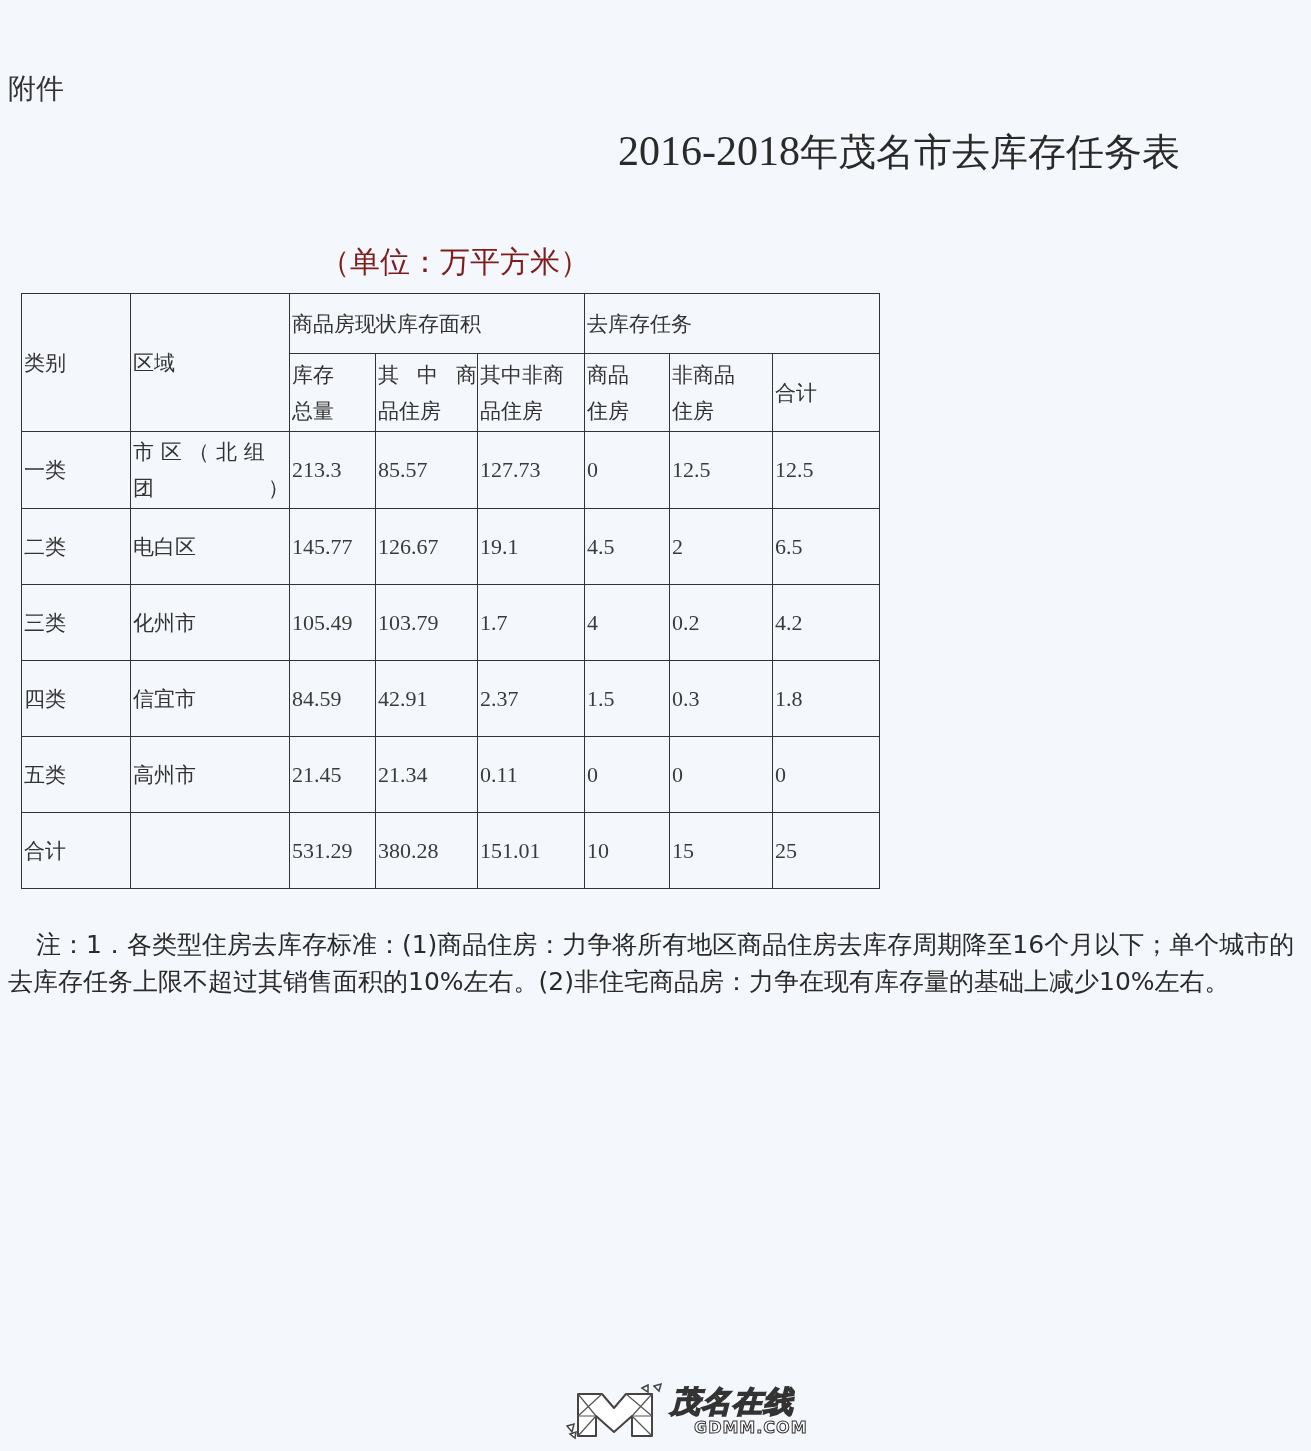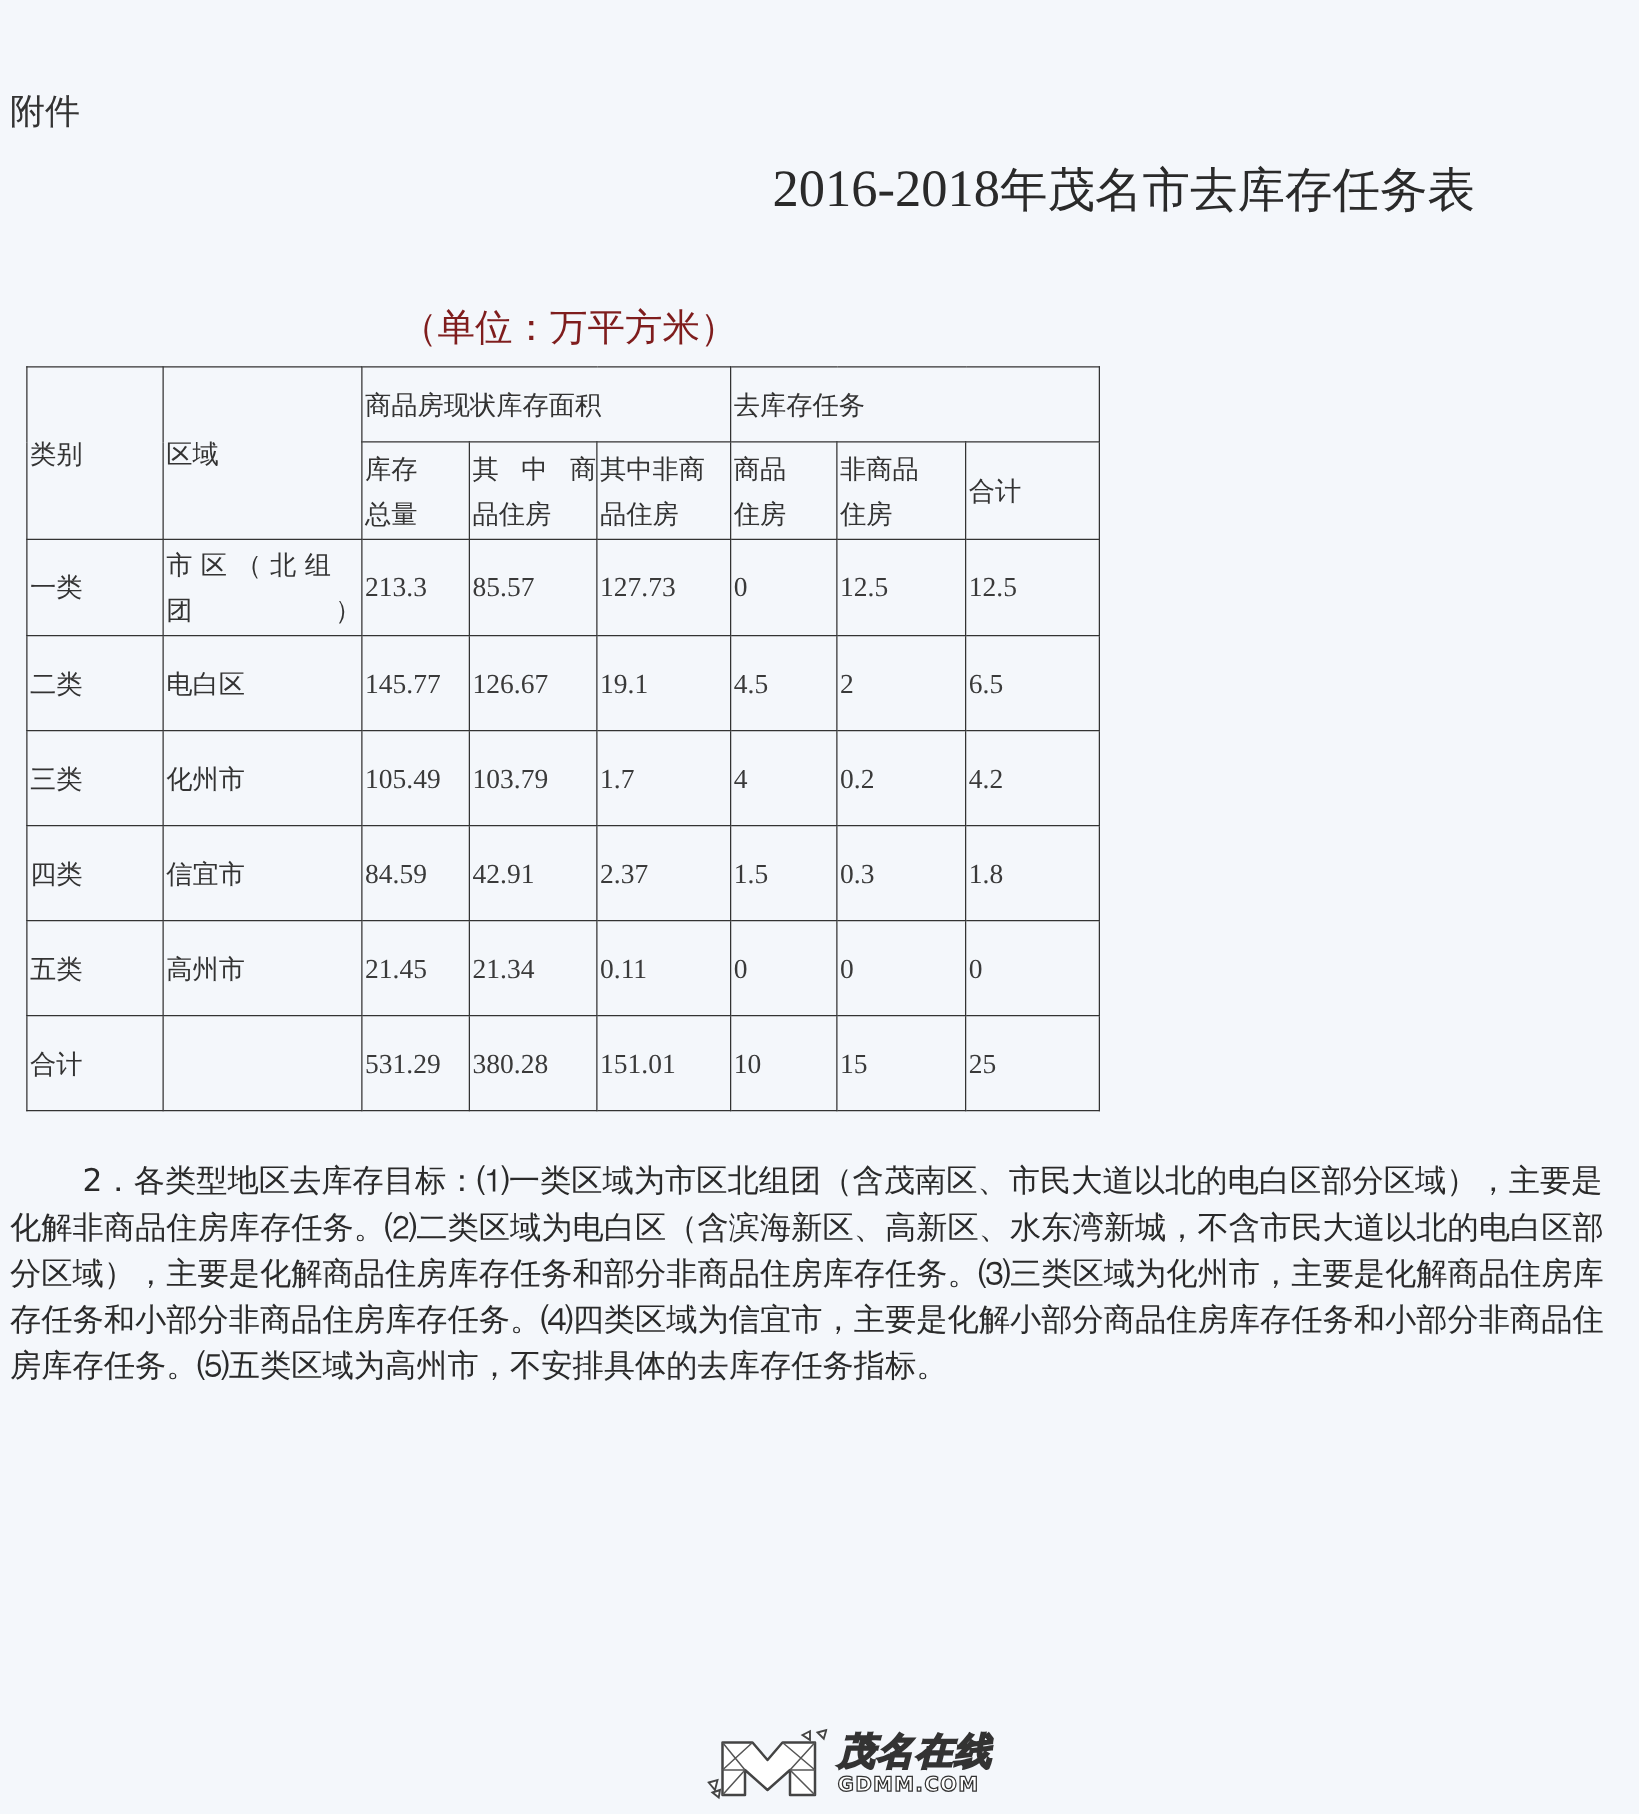--- a/index.html
+++ b/index.html
@@ -58,21 +58,21 @@
   .notes .n3 { padding-left: 62px; }
   .logo {
     position: absolute; left: 564px; top: 1378px; width: 230px; height: 66px;
     display: flex; align-items: center; justify-content: space-between;
   }
   .logo .mark {
     width: 98px; height: 58px; position: relative;
   }
   .logo .txt { display: flex; flex-direction: column; margin-left: 8px; }
   .logo .cn { font-size: 30px; font-weight: bold; color: #fff; -webkit-text-stroke: 1.5px #333; line-height: 34px; font-style: italic; letter-spacing: 1px;}
-  .logo .en { font-size: 16px; font-weight: bold; color: #fff; -webkit-text-stroke: 1px #333; line-height: 18px; letter-spacing: 1px; font-family: "DejaVu Sans", sans-serif; }
+  .logo .en { font-size: 16px; font-weight: bold; color: #fff; -webkit-text-stroke: 1px #333; line-height: 18px; letter-spacing: 1px; font-family: "DejaVu Sans", sans-serif; margin-left: 24px; }
 </style>
 </head>
 <body>
 
 <div class="attach">附件</div>
 
 <div class="title"><span>2016-2018</span><span class="cjk">年茂名市去库存任务表</span></div>
 
 <div class="unit">（单位：万平方米）</div>
 
@@ -174,21 +174,21 @@
     <td class="num">380.28</td>
     <td class="num">151.01</td>
     <td class="num">10</td>
     <td class="num">15</td>
     <td class="num">25</td>
   </tr>
 </tbody>
   </table>
 
 <div class="notes">
-  <p class="n2">2．各类型地区去库存目标：⑴一类区域为市区北组团（含茂南区、市民大道以北的电白区部分区域），主要是化解非商品住房库存任务。⑵二类区域为电白区（含滨海新区、高新区、水东湾新城，不含市民大道以北的电白区部分区域），主要是化解商品住房库存任务和部分非商品住房库存任务。⑶三类区域为化州市，主要是化解商品住房库存任务和小部分非商品住房库存任务。⑷四类区域为信宜市，主要是化解小部分商品住房库存任务和小部分非商品住房库存任务。⑸五类区域为高州市，不安排具体的去库存任务指标。</p>
+  <p class="n1">注：1．各类型住房去库存标准：(1)商品住房：力争将所有地区商品住房去库存周期降至16个月以下；单个城市的去库存任务上限不超过其销售面积的10%左右。(2)非住宅商品房：力争在现有库存量的基础上减少10%左右。</p>
 </div>
 
 <div class="logo">
   <div class="mark">
     <svg width="98" height="58" viewBox="0 0 98 58">
       <g fill="#fff" stroke="#444" stroke-width="2" stroke-linejoin="round">
         <path d="M14 12 L38 12 L50 26 L62 12 L88 12 L88 54 L68 54 L68 34 L50 50 L32 34 L32 54 L14 54 Z"></path>
       </g>
       <g stroke="#555" stroke-width="1.2" fill="none">
         <path d="M14 12 L32 34 M38 12 L14 34 M32 34 L14 54 M62 12 L88 34 M88 12 L68 34 M68 34 L88 54"></path>

